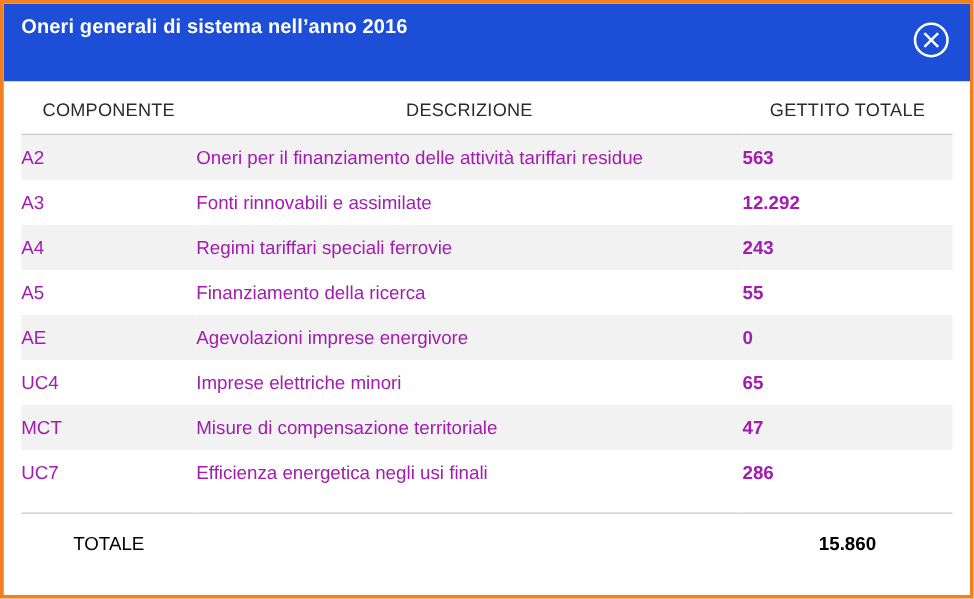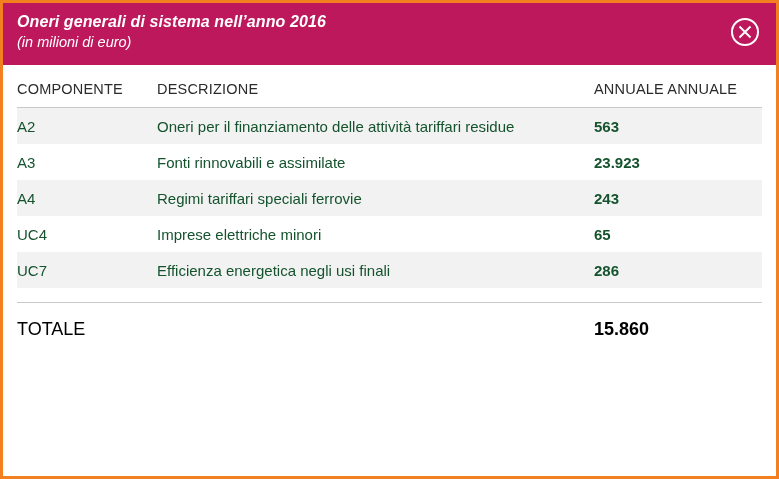--- a/index.html
+++ b/index.html
@@ -15,26 +15,25 @@
     position: relative;
     width: 779px;
     height: 479px;
     box-sizing: border-box;
     border: 3px solid #f28020;
     background: #ffffff;
     overflow: hidden;
   }
   .panel-header {
     position: relative;
-    background: #be185d;
+    background: #1d4ed8;
     height: 62px;
     box-sizing: border-box;
     padding: 9px 14px 0 14px;
     color: #ffffff;
-    font-style: italic;
   }
   .panel-title {
     font-size: 16px;
     font-weight: bold;
     letter-spacing: 0.1px;
     line-height: 20px;
     margin: 0;
     color: #ffffff;
   }
   .panel-subtitle {
@@ -60,106 +59,121 @@
   }
   table.data {
     width: 100%;
     border-collapse: collapse;
     table-layout: fixed;
   }
   table.data thead th {
     font-size: 14.5px;
     font-weight: normal;
     color: #2b2b2b;
-    text-align: left;
+    text-align: center;
     padding: 16px 0 10px 0;
     border-bottom: 1.5px solid #c9c9c9;
     letter-spacing: 0.2px;
   }
   th.col-comp, td.col-comp { width: 140px; padding-left: 6px; }
   th.col-desc, td.col-desc { width: auto; }
   th.col-amount, td.col-amount { width: 168px; text-align: left; }
   th.col-amount { text-align: right; padding-right: 4px; }
 
   table.data tbody tr.row td {
     font-size: 15px;
-    color: #14532d;
+    color: #a21caf;
     padding: 9px 0 9px 0;
     vertical-align: middle;
     height: 18px;
   }
   table.data tbody tr.row:nth-child(odd) td {
     background: #f2f2f2;
   }
   table.data tbody tr.row:nth-child(even) td {
     background: #ffffff;
   }
   td.col-amount {
     font-weight: bold;
   }
   .spacer-row td {
     height: 14px;
     padding: 0 !important;
     background: #ffffff !important;
     border-bottom: 1.5px solid #c9c9c9;
   }
   .total-row td {
-    font-size: 18px;
+    font-size: 15px;
     padding: 16px 0 0 0 !important;
     background: #ffffff !important;
+    text-align: center;
   }
   .total-row td.col-comp { font-weight: normal; }
   .total-row td.col-amount { font-weight: bold; }
 </style>
 </head>
 <body>
 
 <div class="panel">
 
   <div class="panel-header">
     <div class="panel-title">Oneri generali di sistema nell’anno 2016</div>
-    <div class="panel-subtitle">(in milioni di euro)</div>
     <div class="close-btn">
       <svg width="30" height="30" viewBox="0 0 30 30" aria-hidden="true">
         <circle cx="15" cy="15" r="13" fill="none" stroke="#ffffff" stroke-width="2"></circle>
         <line x1="9.5" y1="9.5" x2="20.5" y2="20.5" stroke="#ffffff" stroke-width="2"></line>
         <line x1="20.5" y1="9.5" x2="9.5" y2="20.5" stroke="#ffffff" stroke-width="2"></line>
       </svg>
     </div>
   </div>
 
   <div class="table-wrap">
     <table class="data">
       <thead>
         <tr>
           <th class="col-comp">COMPONENTE</th>
           <th class="col-desc">DESCRIZIONE</th>
-          <th class="col-amount">ANNUALE ANNUALE</th>
+          <th class="col-amount">GETTITO TOTALE</th>
         </tr>
       </thead>
       <tbody>
         <tr class="row">
           <td class="col-comp">A2</td>
           <td class="col-desc">Oneri per il finanziamento delle attività tariffari residue</td>
           <td class="col-amount">563</td>
         </tr>
         <tr class="row">
           <td class="col-comp">A3</td>
           <td class="col-desc">Fonti rinnovabili e assimilate</td>
-          <td class="col-amount">23.923</td>
+          <td class="col-amount">12.292</td>
         </tr>
         <tr class="row">
           <td class="col-comp">A4</td>
           <td class="col-desc">Regimi tariffari speciali ferrovie</td>
           <td class="col-amount">243</td>
         </tr>
         <tr class="row">
+          <td class="col-comp">A5</td>
+          <td class="col-desc">Finanziamento della ricerca</td>
+          <td class="col-amount">55</td>
+        </tr>
+        <tr class="row">
+          <td class="col-comp">AE</td>
+          <td class="col-desc">Agevolazioni imprese energivore</td>
+          <td class="col-amount">0</td>
+        </tr>
+        <tr class="row">
           <td class="col-comp">UC4</td>
           <td class="col-desc">Imprese elettriche minori</td>
           <td class="col-amount">65</td>
+        </tr>
+        <tr class="row">
+          <td class="col-comp">MCT</td>
+          <td class="col-desc">Misure di compensazione territoriale</td>
+          <td class="col-amount">47</td>
         </tr>
         <tr class="row">
           <td class="col-comp">UC7</td>
           <td class="col-desc">Efficienza energetica negli usi finali</td>
           <td class="col-amount">286</td>
         </tr>
         <tr class="spacer-row">
           <td></td>
           <td></td>
           <td></td>

